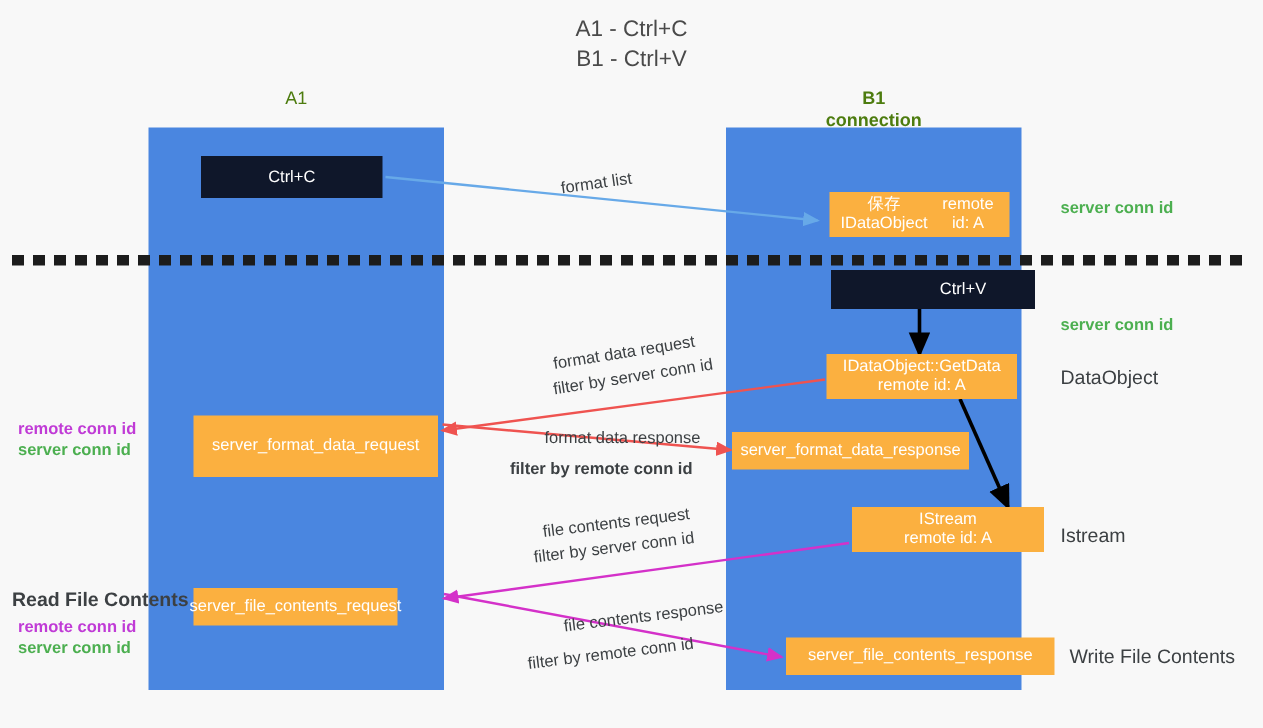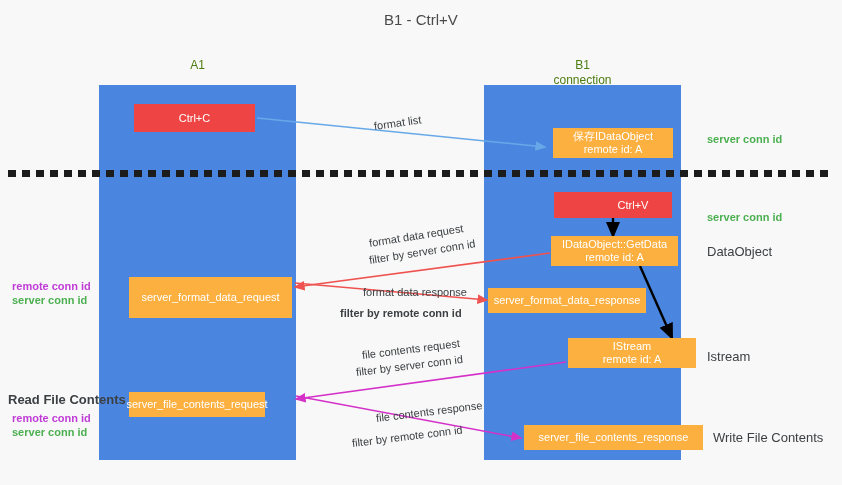--- a/index.html
+++ b/index.html
@@ -32,21 +32,21 @@
   #lane-b{left:484px;top:85px;width:197px;height:375px;}
 
   
   .box{
     position:absolute;box-sizing:border-box;
     display:flex;align-items:center;justify-content:center;
     text-align:center;color:#ffffff;font-size:11px;line-height:13px;
     padding:2px 4px;
   }
   .box.orange{background:#fbb040;}
-  .box.green{background:#ef4444;text-align:right;}
+  .box.green{background:#0f172a;text-align:right;}
   .box .l2{display:block;}
 
   
   .lbl{position:absolute;font-size:11px;line-height:14px;color:#3c4043;white-space:nowrap;}
   .lbl.green-t{color:#4caf50;font-weight:bold;}
   .lbl.magenta-t{color:#c03bd6;font-weight:bold;}
   .lbl.big{font-size:13px;}
   .lbl.bold{font-weight:bold;}
   .rot-a{transform:rotate(-8deg);transform-origin:left center;}
   .rot-b{transform:rotate(-9deg);transform-origin:left center;}
@@ -59,27 +59,28 @@
   }
 
   svg#wires{position:absolute;left:0;top:0;width:842px;height:485px;pointer-events:none;}
 </style>
 </head>
 <body>
 
 <div id="stage">
 
   <div class="title">
+    <div>A1 - Ctrl+C</div>
     <div>B1 - Ctrl+V</div>
   </div>
 
   <div class="lane-head" style="left:99px;top:58px;width:197px;">
     <div>A1</div>
   </div>
-  <div class="lane-head" style="left:484px;top:58px;width:197px;">
+  <div class="lane-head" style="left:484px;top:58px;width:197px;font-weight:bold;">
     <div>B1</div>
     <div>connection</div>
   </div>
 
   <div class="lane" id="lane-a"></div>
   <div class="lane" id="lane-b"></div>
 
   <svg id="wires">
     <defs>
       <marker id="ah-blue" markerWidth="7" markerHeight="7" refX="6" refY="3" orient="auto">
@@ -118,26 +119,26 @@
   </div>
 
   <div class="box orange" style="left:129px;top:277px;width:163px;height:41px;">
     <span>server_format_data_request</span>
   </div>
 
   <div class="box orange" style="left:129px;top:392px;width:136px;height:25px;">
     <span>server_file_contents_request</span>
   </div>
 
-  <div class="box orange" style="left:553px;top:128px;width:120px;height:30px;flex-direction:column;">
+  <div class="box orange" style="left:553px;top:128px;width:120px;height:30px;flex-direction:row;">
     <span class="l2">保存IDataObject</span>
     <span class="l2">remote id: A</span>
   </div>
 
-  <div class="box green" style="left:554px;top:192px;width:118px;height:26px;padding-left:44px;">
+  <div class="box green" style="left:554px;top:180px;width:136px;height:26px;padding-left:44px;">
     <span>Ctrl+V</span>
   </div>
 
   <div class="box orange" style="left:551px;top:236px;width:127px;height:30px;flex-direction:column;">
     <span class="l2">IDataObject::GetData</span>
     <span class="l2">remote id: A</span>
   </div>
 
   <div class="box orange" style="left:488px;top:288px;width:158px;height:25px;">
     <span>server_format_data_response</span>

